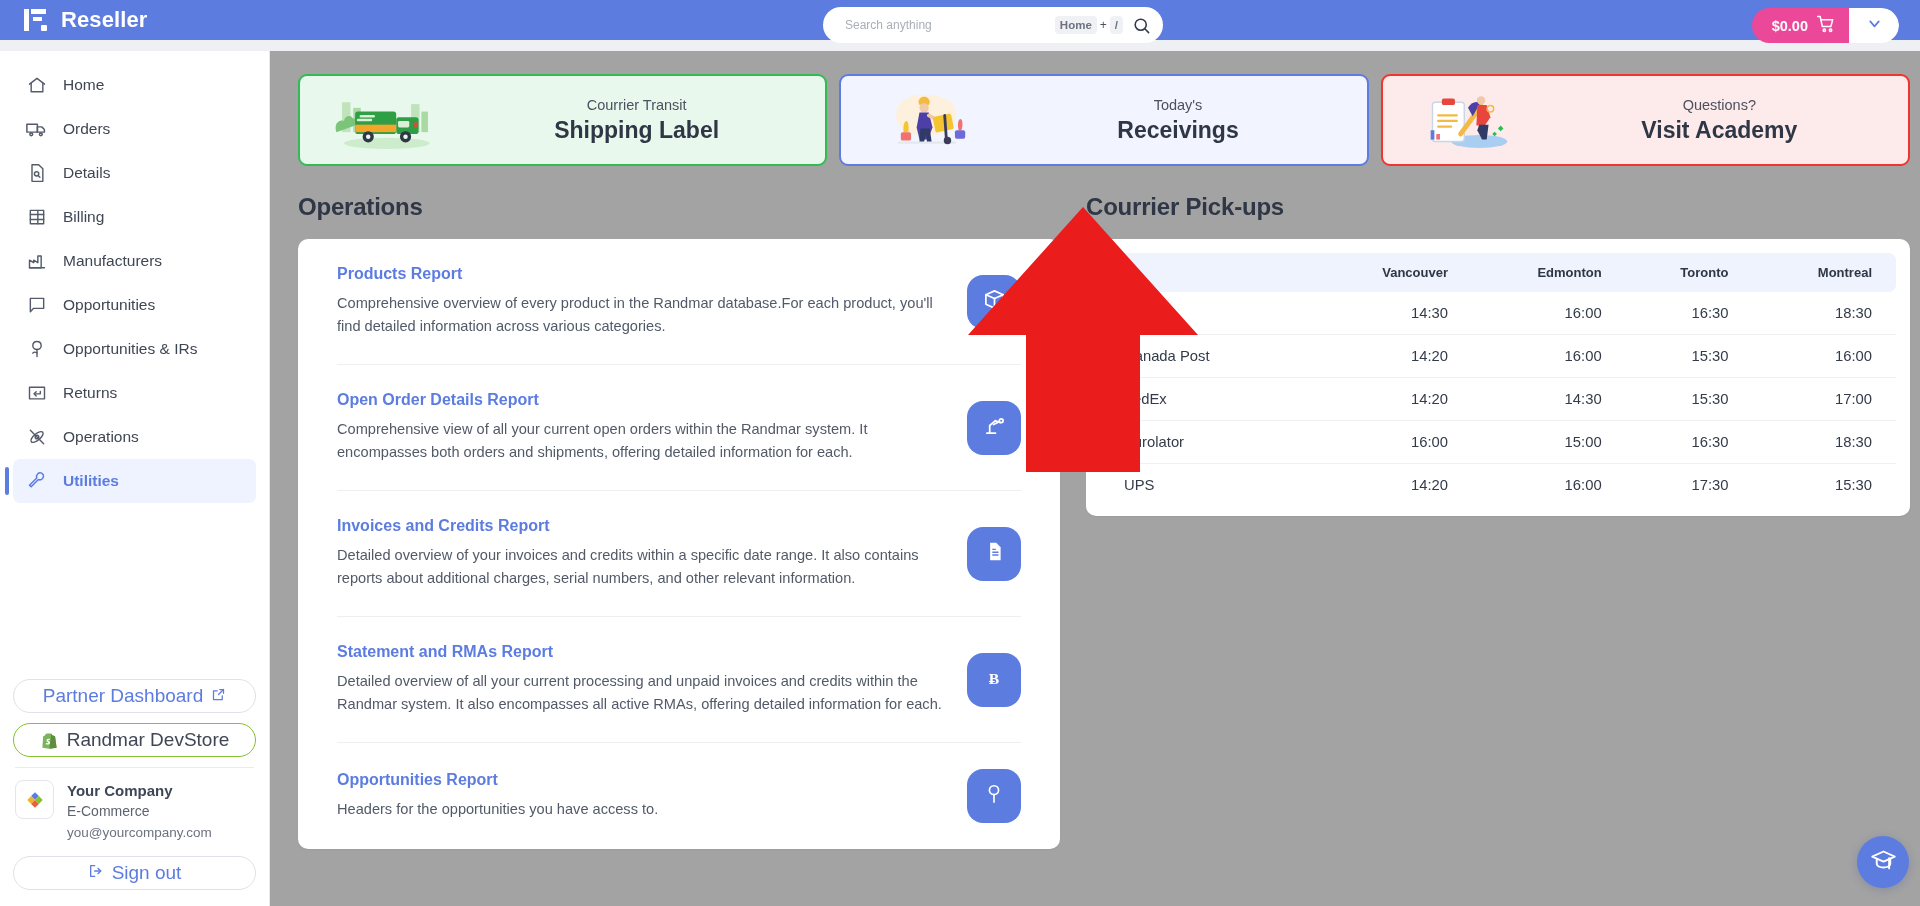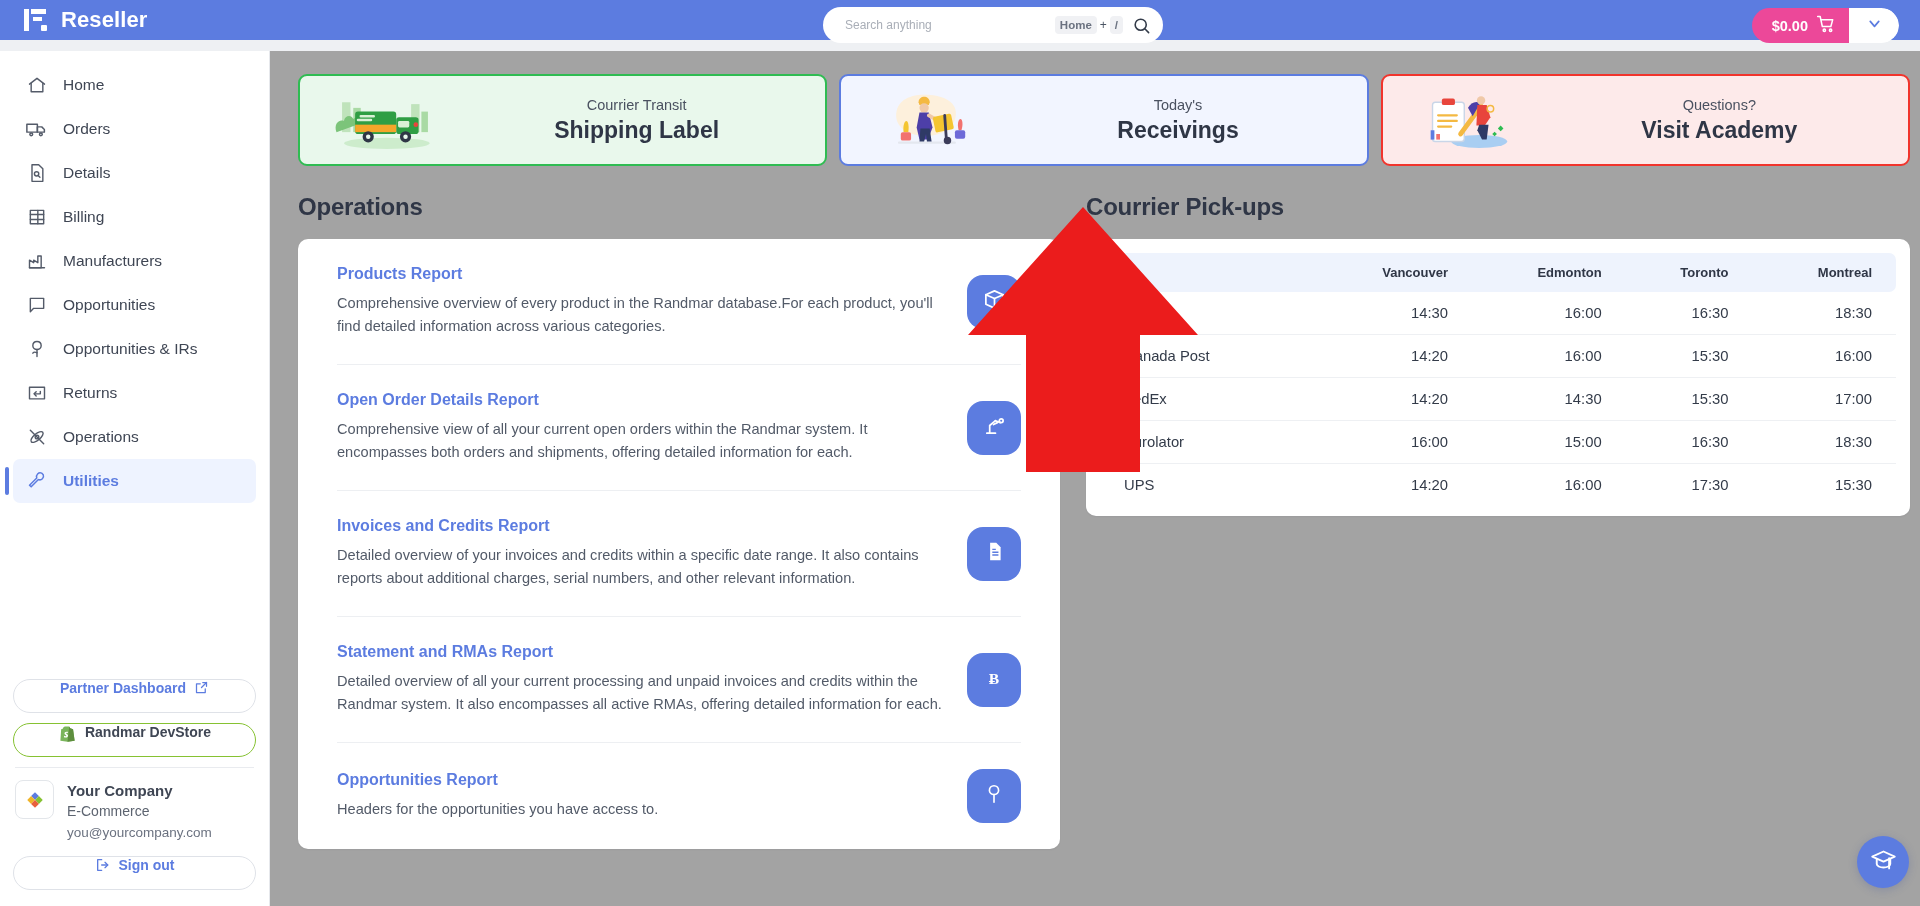--- a/index.html
+++ b/index.html
@@ -93,22 +93,22 @@
   }
 
   .side-bottom {
     position: absolute; bottom: 0; left: 0; width: 269px;
     padding: 0 13px 16px 13px;
   }
   .btn-outline {
     height: 34px; width: 100%;
     border: 1px solid #dfe2e8; border-radius: 18px;
     background: #fff;
-    display: flex; justify-content: center; gap: 8px;
-    color: #5c7ce0; font-size: 14px; font-weight: 700;
+    display: flex; align-items: center; justify-content: center; gap: 8px;
+    color: #5c7ce0; font-size: 19px; font-weight: 400;
     cursor: pointer; margin-bottom: 10px;
   }
   .btn-outline.green { border-color: #86c232; }
   .btn-outline.green .lbl { color: #3f4654; }
   .shop-ico { width: 19px; height: 19px; display:flex; }
   .profile-divider { border-top: 1px solid #e9ebef; margin: 8px 2px 12px 2px; }
   .profile {
     display: flex; gap: 13px; align-items: flex-start;
     padding: 0 2px 13px 2px;
   }

